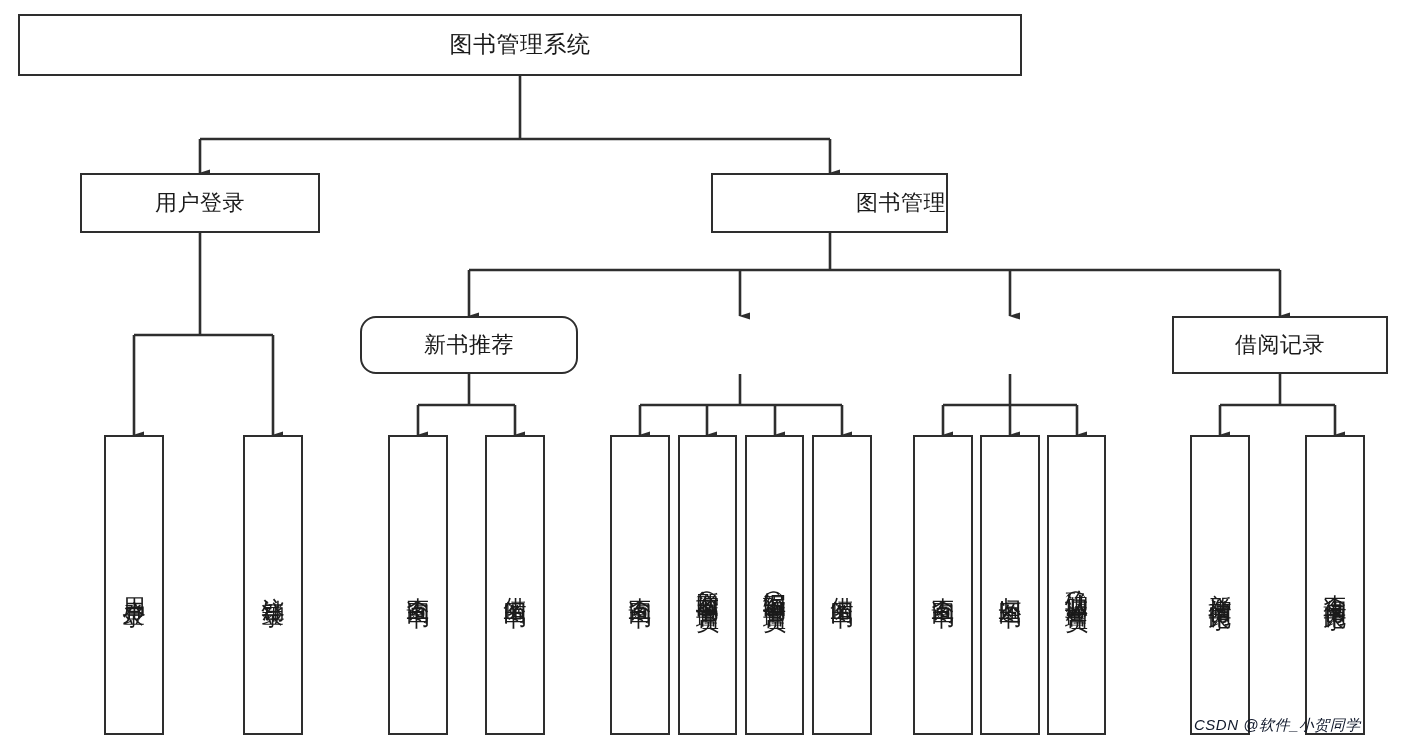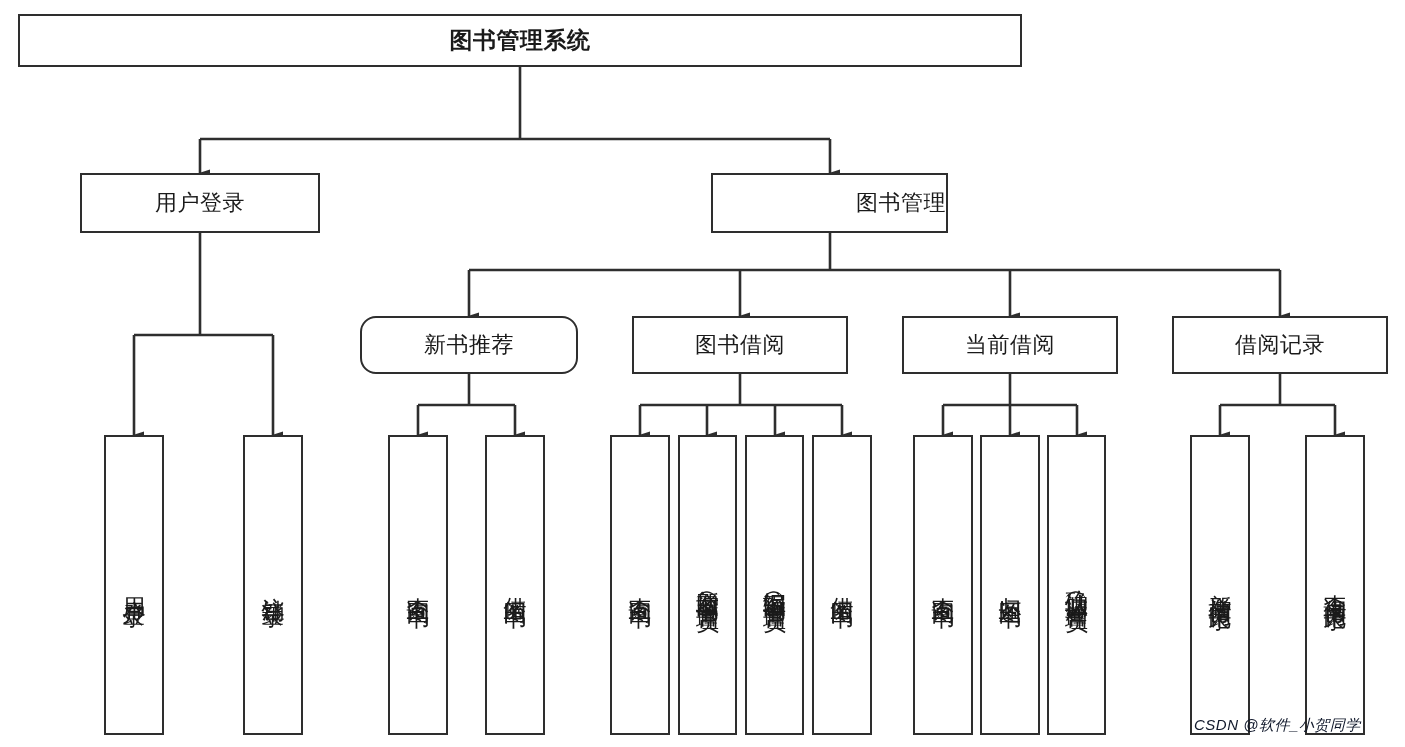--- a/index.html
+++ b/index.html
@@ -125,40 +125,34 @@
       <line x1="1010" y1="405" x2="1010" y2="435" marker-end="url(#arw)"></line>
       <line x1="1077" y1="405" x2="1077" y2="435" marker-end="url(#arw)"></line>
 
       <line x1="1280" y1="374" x2="1280" y2="405"></line>
       <line x1="1220" y1="405" x2="1335" y2="405"></line>
       <line x1="1220" y1="405" x2="1220" y2="435" marker-end="url(#arw)"></line>
       <line x1="1335" y1="405" x2="1335" y2="435" marker-end="url(#arw)"></line>
     </g>
   </svg>
 
-  <div class="node horiz root" style="left:18px; top:14px; width:1004px; height:53px;font-weight:bold;">
+  <div class="node horiz root" style="left:18px; top:14px; width:1004px; height:62px;">
     <span class="lbl">图书管理系统</span>
   </div>
 
   <div class="node horiz" style="left:80px; top:173px; width:240px; height:60px;">
     <span class="lbl">用户登录</span>
   </div>
   <div class="node horiz" style="left:711px; top:173px; width:237px; height:60px;justify-content:flex-end;">
     <span class="lbl">图书管理</span>
   </div>
 
   <div class="node horiz" style="left:360px; top:316px; width:218px; height:58px;border-radius:16px;">
     <span class="lbl">新书推荐</span>
   </div>
-  <div class="node horiz" style="left:632px; top:316px; width:216px; height:58px;">
-    <span class="lbl">图书借阅</span>
-  </div>
-  <div class="node horiz" style="left:902px; top:316px; width:216px; height:58px;">
-    <span class="lbl">当前借阅</span>
-  </div>
   <div class="node horiz" style="left:1172px; top:316px; width:216px; height:58px;">
     <span class="lbl">借阅记录</span>
   </div>
 
   <div class="node vert" style="left:104px; top:435px; width:60px; height:300px;">
     <span class="lbl">用户登录</span>
   </div>
   <div class="node vert" style="left:243px; top:435px; width:60px; height:300px;">
     <span class="lbl">注销登录</span>
   </div>

